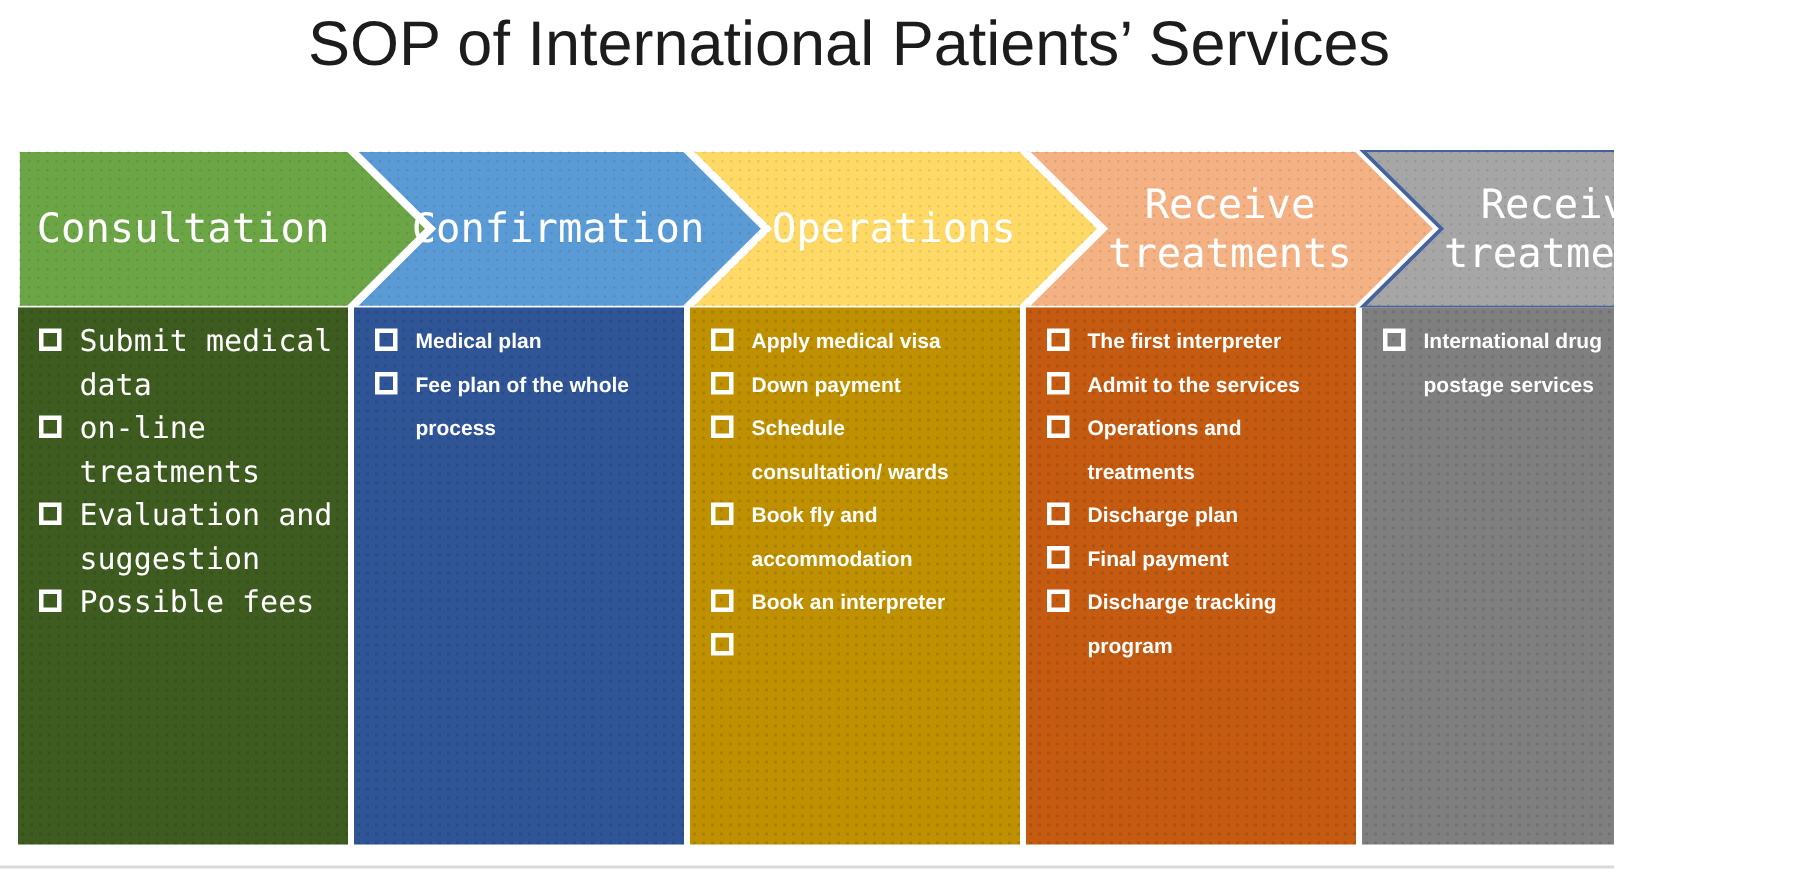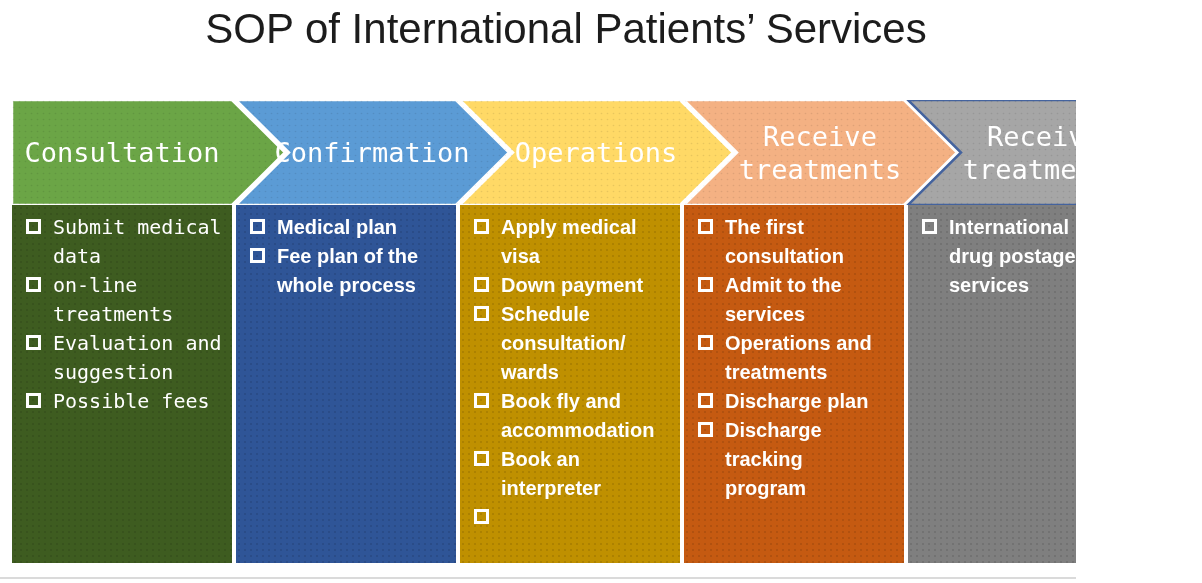--- a/index.html
+++ b/index.html
@@ -63,21 +63,21 @@
     line-height:29px;
   }
   .panel.mono .item-text{
     font-family:"DejaVu Sans Mono","Liberation Mono",monospace;
     font-size:20px;
     font-weight:400;
     width:176px;
   }
   .panel.bold-sans .item-text{
     font-family:"Liberation Sans", sans-serif;
-    font-size:20px;
+    font-size:14px;
     font-weight:700;
     width:152px;
   }
   .bottom-line{
     position:absolute;left:0;top:577px;width:1202px;height:2px;
     background:#dadada;
   }
 </style>
 </head>
 <body>
@@ -160,33 +160,37 @@
     <span class="cb"></span>
     <span class="item-text">Book an interpreter</span>
   </div>
         <div class="item">
     <span class="cb"></span>
   </div>
       </div>
       <div class="panel bold-sans" style="left: 684px; width: 220px; background-color: rgb(197, 90, 17);">
         <div class="item">
     <span class="cb"></span>
-    <span class="item-text">The first consultation</span>
+    <span class="item-text">The first interpreter</span>
   </div>
         <div class="item">
     <span class="cb"></span>
     <span class="item-text">Admit to the services</span>
   </div>
         <div class="item">
     <span class="cb"></span>
     <span class="item-text">Operations and treatments</span>
   </div>
         <div class="item">
     <span class="cb"></span>
     <span class="item-text">Discharge plan</span>
+  </div>
+        <div class="item">
+    <span class="cb"></span>
+    <span class="item-text">Final payment</span>
   </div>
         <div class="item">
     <span class="cb"></span>
     <span class="item-text">Discharge tracking program</span>
   </div>
       </div>
       <div class="panel bold-sans" style="left: 908px; width: 224px; background-color: rgb(127, 127, 127);">
         <div class="item">
     <span class="cb"></span>
     <span class="item-text">International drug postage services</span>

